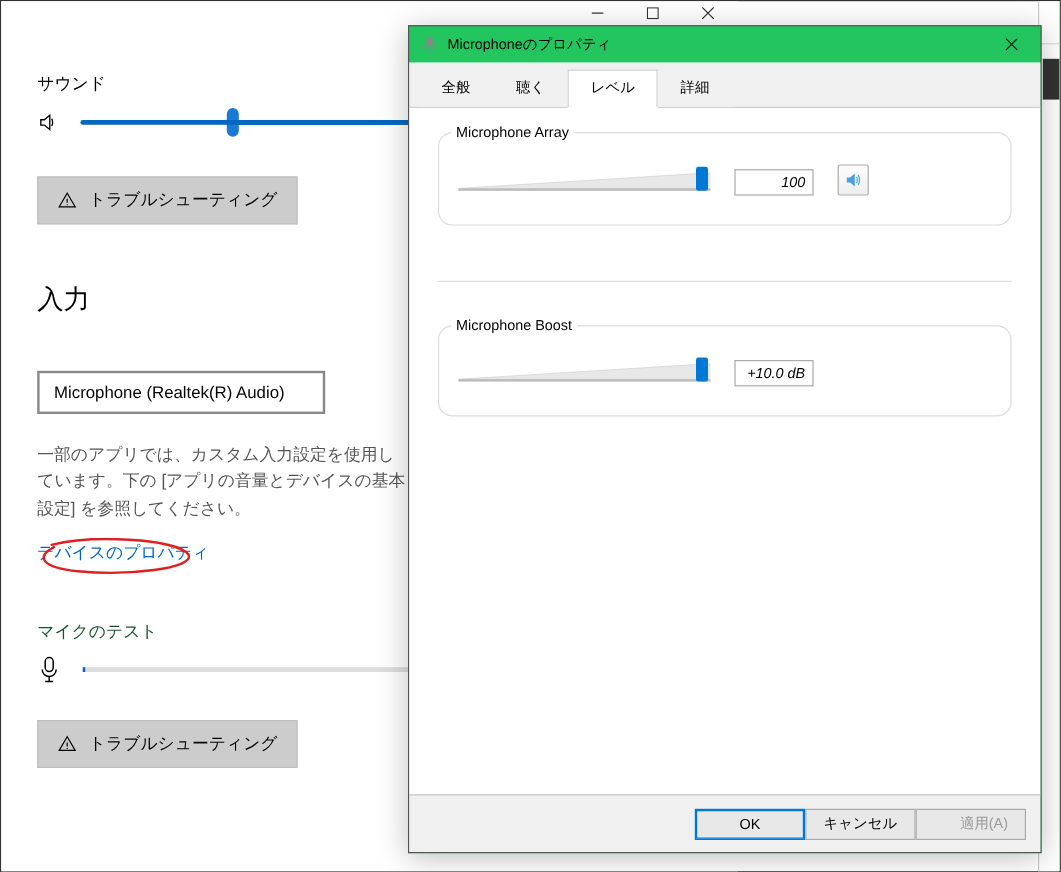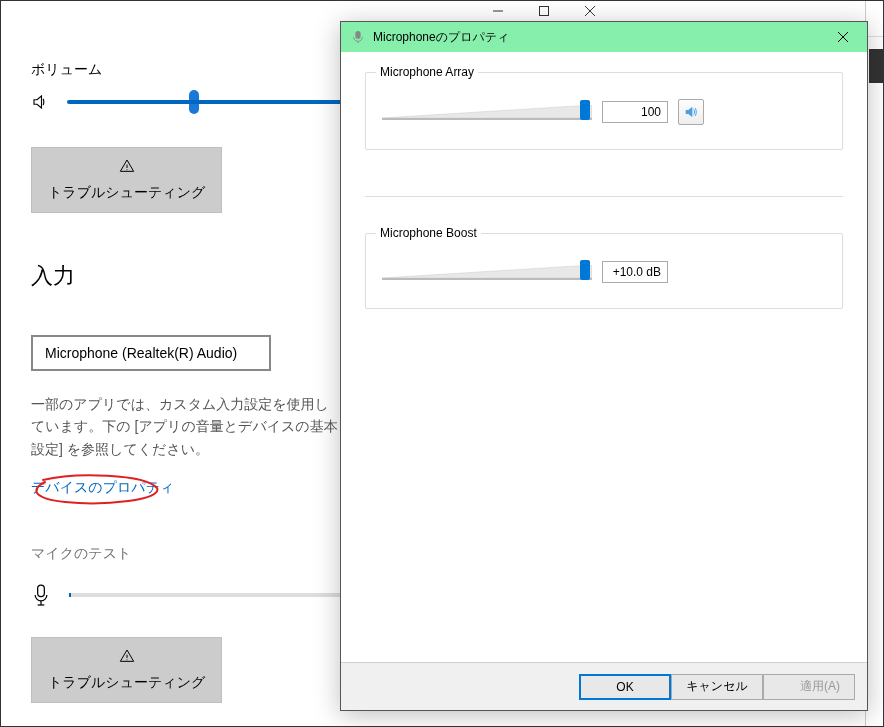--- a/index.html
+++ b/index.html
@@ -10,53 +10,53 @@
 .titlebar-bg { height: 20px; display: flex; justify-content: flex-end; align-items: center; gap: 0; padding-right: 2px; }
 .titlebar-bg .sys-btn { width: 46px; height: 20px; display: flex; align-items: center; justify-content: center; color: #555; font-size: 14px; }
 .settings-content { padding: 40px 0 0 30px; }
 .h-sound { font-size: 28px; font-weight: 600; margin-bottom: 34px; }
 .label { font-size: 14px; color: #000; margin-bottom: 14px; }
 .vol-row { display: flex; align-items: center; gap: 18px; margin-bottom: 36px; }
 .speaker-icon { width: 18px; height: 18px; }
 .slider-track { position: relative; width: 280px; height: 4px; background: #0067c0; border-radius: 2px; }
 .slider-track::after { content: ""; position: absolute; left: 122px; top: 0; right: 0; height: 4px; background: #0067c0; }
 .slider-thumb { position: absolute; left: 122px; top: -10px; width: 10px; height: 24px; background: #1a78d6; border-radius: 5px; }
-.btn-gray { display: inline-flex; align-items: center; gap: 10px; background: #ccc; border: 1px solid #bfbfbf; padding: 10px 16px; font-size: 14px; color: #000; flex-direction: column; }
+.btn-gray { display: inline-flex; align-items: center; gap: 10px; background: #ccc; border: 1px solid #bfbfbf; padding: 10px 16px; font-size: 14px; color: #000; }
 .btn-gray .warn-icon { width: 16px; height: 16px; }
 .h-input { font-size: 22px; font-weight: 400; margin-top: 48px; margin-bottom: 44px; }
 .select-box { width: 240px; border: 2px solid #888; padding: 8px 12px; font-size: 14px; color: #000; margin-bottom: 22px; }
 .help-text { font-size: 14px; color: #555; line-height: 1.6; margin-bottom: 18px; width: 310px; }
 .link-dev { font-size: 14px; color: #0067c0; display: inline-block; position: relative; }
 .red-circle { position: absolute; left: -6px; top: -4px; width: 140px; height: 32px; pointer-events: none; }
-.h-mictest { font-size: 14px; color: #737373; margin-top: 48px; margin-bottom: 20px; }
+.h-mictest { font-size: 14px; color: #14532d; margin-top: 48px; margin-bottom: 10px; }
 .mictest-row { display: flex; align-items: center; gap: 18px; margin-bottom: 30px; }
 .mic-icon { width: 20px; height: 24px; }
 .mictest-bar { width: 280px; height: 4px; background: #ddd; position: relative; }
 .mictest-fill { position: absolute; left: 0; top: 0; height: 4px; width: 2px; background: #0067c0; }
 
 
 .side-fragment { position: absolute; right: 0; top: 0; width: 18px; height: 727px; background: #fff; border-left: 1px solid #ccc; }
 .side-fragment .stub { height: 36px; border-bottom: 1px solid #ddd; }
 .side-fragment .dark { position: absolute; right: 0; top: 48px; width: 14px; height: 34px; background: #333; }
 
 
-.prop-dialog { position: absolute; left: 339px; top: 20px; width: 528px; height: 690px; background: #86efac; border: 1px solid #555; box-shadow: 0 4px 24px rgba(0,0,0,.25); display: flex; flex-direction: column; }
+.prop-dialog { position: absolute; left: 339px; top: 20px; width: 528px; height: 690px; background: #22c55e; border: 1px solid #555; box-shadow: 0 4px 24px rgba(0,0,0,.25); display: flex; flex-direction: column; }
 .prop-titlebar { height: 30px; display: flex; align-items: center; padding: 0 4px 0 10px; }
 .prop-titlebar .mic-ico { width: 14px; height: 14px; margin-right: 8px; }
 .prop-titlebar .title { font-size: 12px; flex: 1; }
 .prop-titlebar .close { width: 40px; height: 28px; display: flex; align-items: center; justify-content: center; font-size: 14px; color: #000; }
 
 .tabbar { display: flex; background: #f0f0f0; border-bottom: 1px solid #d0d0d0; padding-top: 6px; padding-left: 8px; gap: 0; }
 .tab { padding: 6px 18px; font-size: 12px; border: 1px solid transparent; background: #f0f0f0; color: #000; position: relative; }
 .tab.active { background: #fff; border: 1px solid #d0d0d0; border-bottom: 1px solid #fff; margin-bottom: -1px; z-index: 2; }
 
 .prop-body { flex: 1; background: #fff; padding: 20px 24px; }
-.groupbox { border: 1px solid #ddd; border-radius: 2px; padding: 26px 16px 24px; position: relative; margin-bottom: 46px; }
+.groupbox { border: 1px solid #ddd; border-radius: 12px; padding: 26px 16px 24px; position: relative; margin-bottom: 46px; }
 .groupbox-label { position: absolute; left: 10px; top: -8px; background: #fff; padding: 0 4px; font-size: 12px; color: #000; }
-.slider-row { display: flex; align-items: center; gap: 10px; }
+.slider-row { display: flex; align-items: flex-end; gap: 20px; font-style: italic; }
 .win-slider { position: relative; width: 210px; height: 24px; }
 .win-slider .trough { position: absolute; left: 0; right: 0; bottom: 4px; height: 2px; background: #bbb; }
 .win-slider .wedge { position: absolute; left: 0; right: 0; bottom: 5px; height: 14px; }
 .win-slider .thumb { position: absolute; top: 0; width: 10px; height: 20px; background: #0078d7; border-radius: 2px; }
 .val-box { width: 66px; height: 22px; border: 1px solid #aaa; font-size: 12px; display: flex; align-items: center; justify-content: flex-end; padding-right: 6px; }
 .speaker-btn { width: 26px; height: 26px; border: 1px solid #aaa; display: flex; align-items: center; justify-content: center; background: linear-gradient(#fdfdfd,#eee); border-radius: 2px; }
 .hr-thin { border: none; border-top: 1px solid #ddd; margin: 0 0 36px; }
 
 .prop-footer { height: 48px; background: #f0f0f0; border-top: 1px solid #d0d0d0; display: flex; align-items: center; justify-content: flex-end; gap: 0; padding: 0 12px; }
 .dlg-btn { min-width: 92px; height: 26px; font-size: 12px; background: #e8e8e8; border: 1px solid #aaa; display: flex; align-items: center; justify-content: center; }
@@ -79,21 +79,21 @@
         </svg>
     </div>
     <div class="sys-btn">
       <svg width="10" height="10">
           <line x1="0" y1="0" x2="10" y2="10" stroke="#333"></line>
           <line x1="10" y1="0" x2="0" y2="10" stroke="#333"></line>
         </svg>
     </div>
   </div>
   <div class="settings-content">
-    <div class="label">ボリューム</div>
+    <div class="label">サウンド</div>
     <div class="vol-row">
       <svg class="speaker-icon" viewBox="0 0 24 24">
           <path d="M4 9v6h4l6 5V4L8 9H4z" fill="none" stroke="#000" stroke-width="1.5"></path>
           <path d="M16 8c1.5 1.5 1.5 6.5 0 8" fill="none" stroke="#000" stroke-width="1.5"></path>
         </svg>
       <div class="slider-track">
         <div class="slider-thumb"></div>
       </div>
     </div>
     <div class="btn-gray">
@@ -154,20 +154,26 @@
       </svg>
     <div class="title">Microphoneのプロパティ</div>
     <div class="close">
       <svg width="10" height="10">
           <line x1="0" y1="0" x2="10" y2="10" stroke="#000"></line>
           <line x1="10" y1="0" x2="0" y2="10" stroke="#000"></line>
         </svg>
     </div>
   </div>
 
+  <div class="tabbar">
+    <div class="tab">全般</div>
+    <div class="tab">聴く</div>
+    <div class="tab active">レベル</div>
+    <div class="tab">詳細</div>
+  </div>
 
   <div class="prop-body">
     <div class="groupbox">
       <div class="groupbox-label">Microphone Array</div>
       <div class="slider-row">
         <div class="win-slider">
           <svg class="wedge" viewBox="0 0 210 14" preserveAspectRatio="none">
               <polygon points="0,13 210,0 210,13" fill="#e8e8e8" stroke="#ccc" stroke-width="0.5"></polygon>
             </svg>
           <div class="trough"></div>

